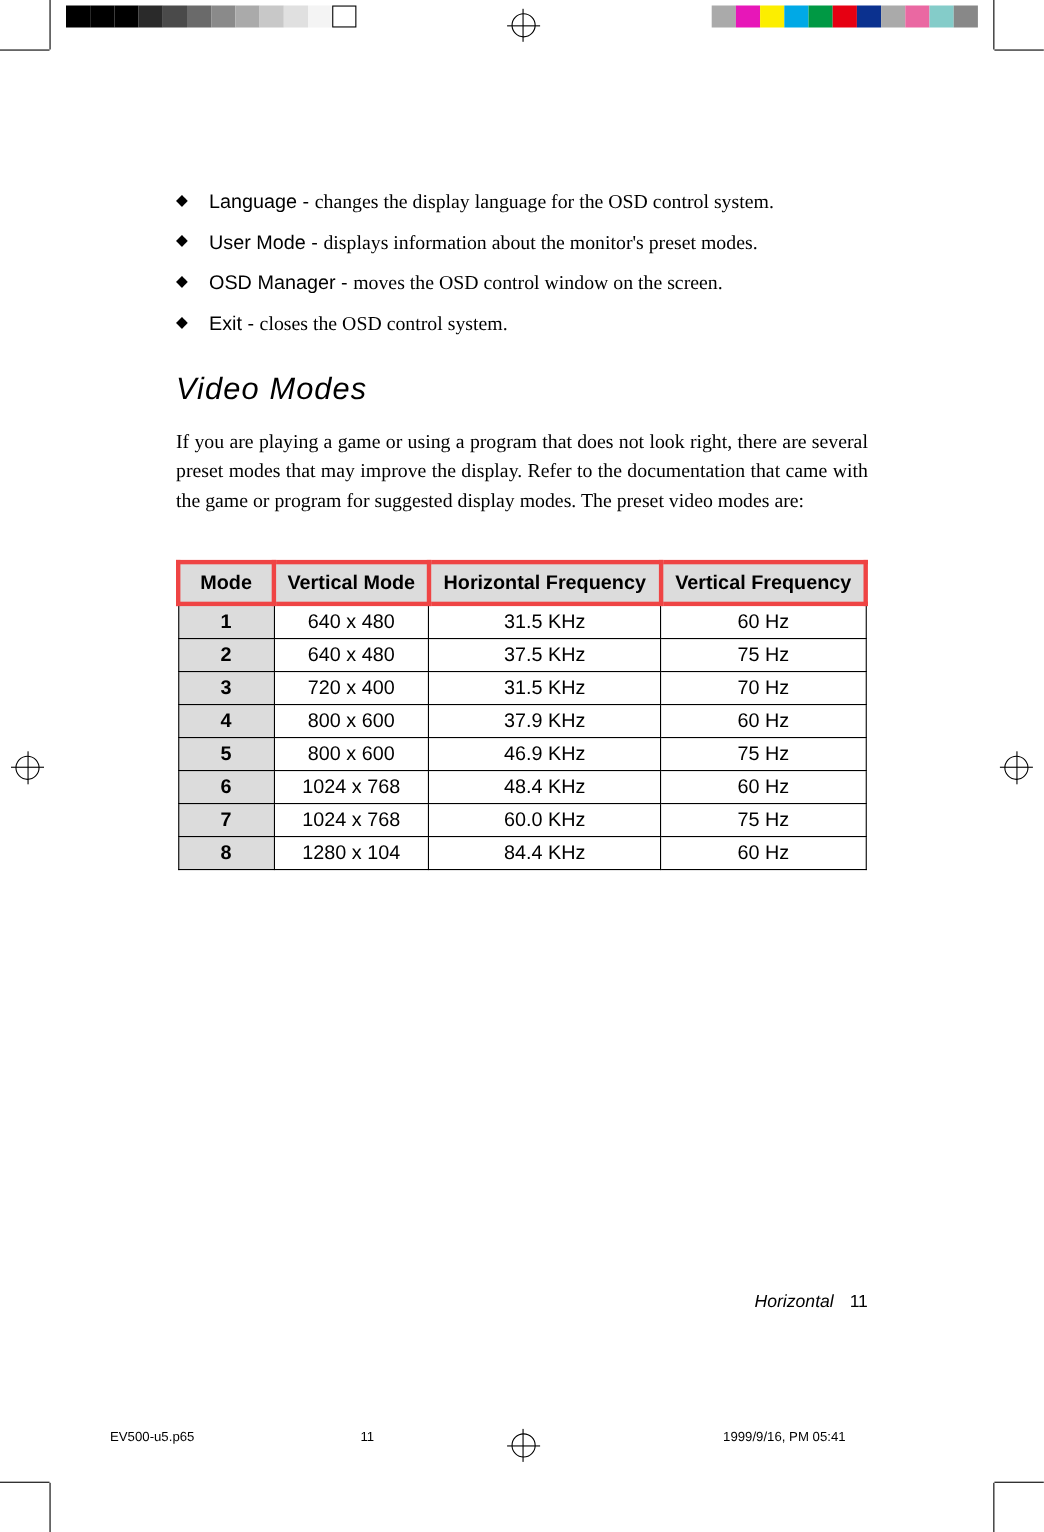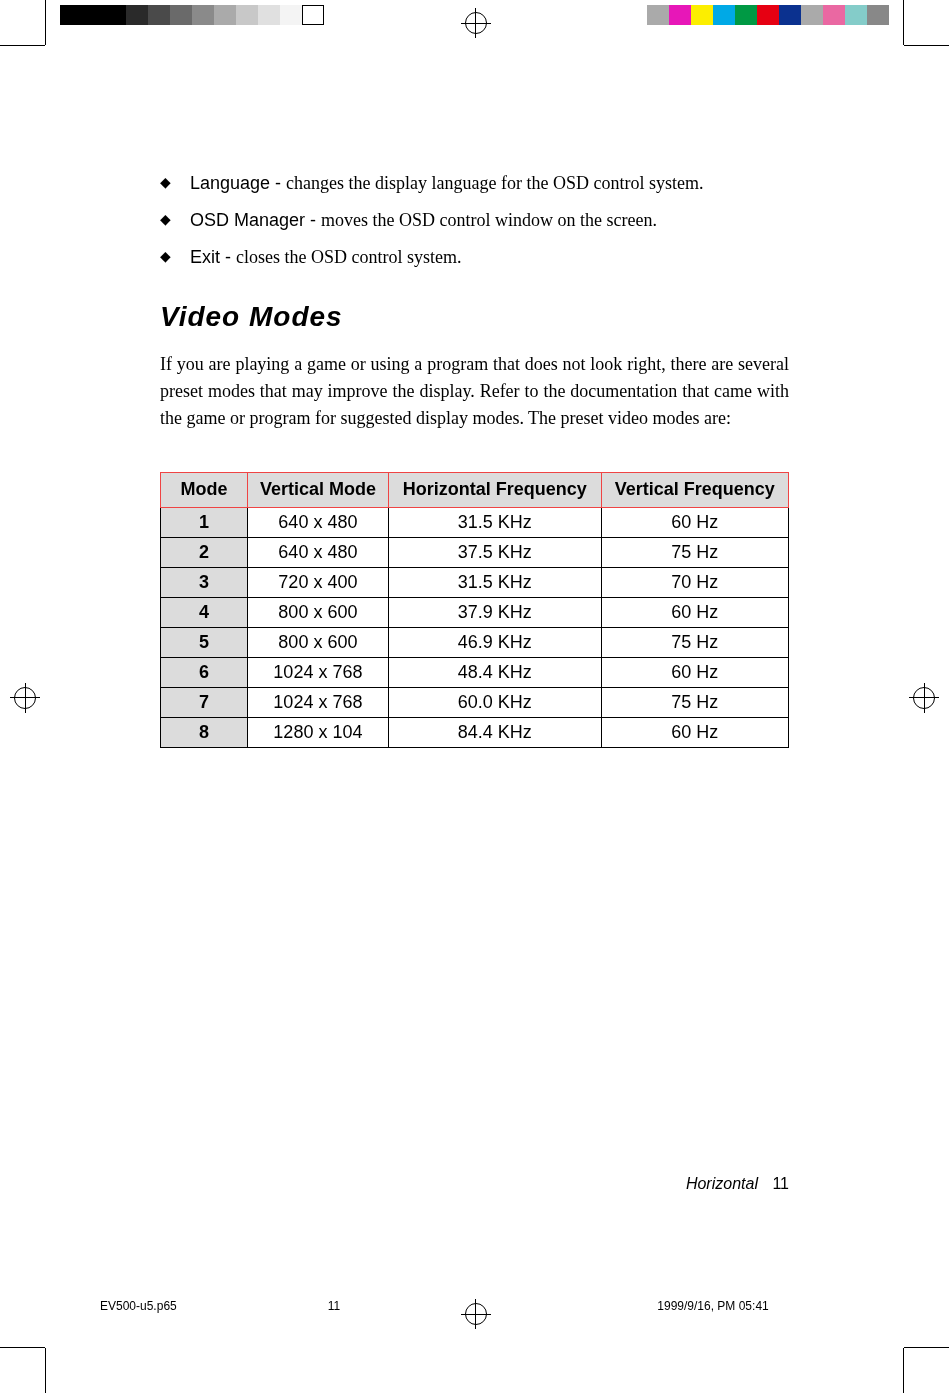--- a/index.html
+++ b/index.html
@@ -36,39 +36,39 @@
     }
     .bullet-label {
       font-weight: normal;
       font-family: Arial, Helvetica, sans-serif;
     }
     .section-heading {
       font-style: italic;
       font-size: 28px;
       font-family: Arial, Helvetica, sans-serif;
       margin: 25px 0 15px 0;
-      font-weight: bold;
+      font-weight: normal;
       letter-spacing: 1px;
     }
     .body-text {
       font-size: 18px;
       line-height: 1.5;
       text-align: justify;
       margin-bottom: 40px;
     }
     table.modes {
       width: 100%;
       border-collapse: collapse;
       margin-bottom: 40px;
       font-family: Arial, Helvetica, sans-serif;
       font-size: 18px;
     }
     table.modes th {
       background: #dcdcdc;
-      border: 1px solid #ef4444;
+      border: 4px solid #ef4444;
       padding: 6px 8px;
       font-weight: bold;
       text-align: center;
       line-height: 1.2;
     }
     table.modes td {
       border: 1px solid #000;
       padding: 4px 8px;
       text-align: center;
     }
@@ -178,20 +178,23 @@
 <div class="crop-h" style="bottom:45px;right:0;width:45px"></div>
 <div class="crop-v" style="bottom:0;right:45px;height:45px"></div>
 
 <div class="page-content">
 
   <ul class="bullet-list">
     <li>
       <span class="bullet-label">Language - </span><span>changes the display language for the OSD control system.</span>
     </li>
     <li>
+      <span class="bullet-label">User Mode - </span><span>displays information about the monitor's preset modes.</span>
+    </li>
+    <li>
       <span class="bullet-label">OSD Manager - </span><span>moves the OSD control window on the screen.</span>
     </li>
     <li>
       <span class="bullet-label">Exit - </span><span>closes the OSD control system.</span>
     </li>
   </ul>
 
   <h2 class="section-heading">Video  Modes</h2>
 
   <p class="body-text">If you are playing a game or using a program that does not look right, there are several preset modes that may improve the display. Refer to the documentation that came with the game or program for suggested display modes. The preset video modes are:</p>

